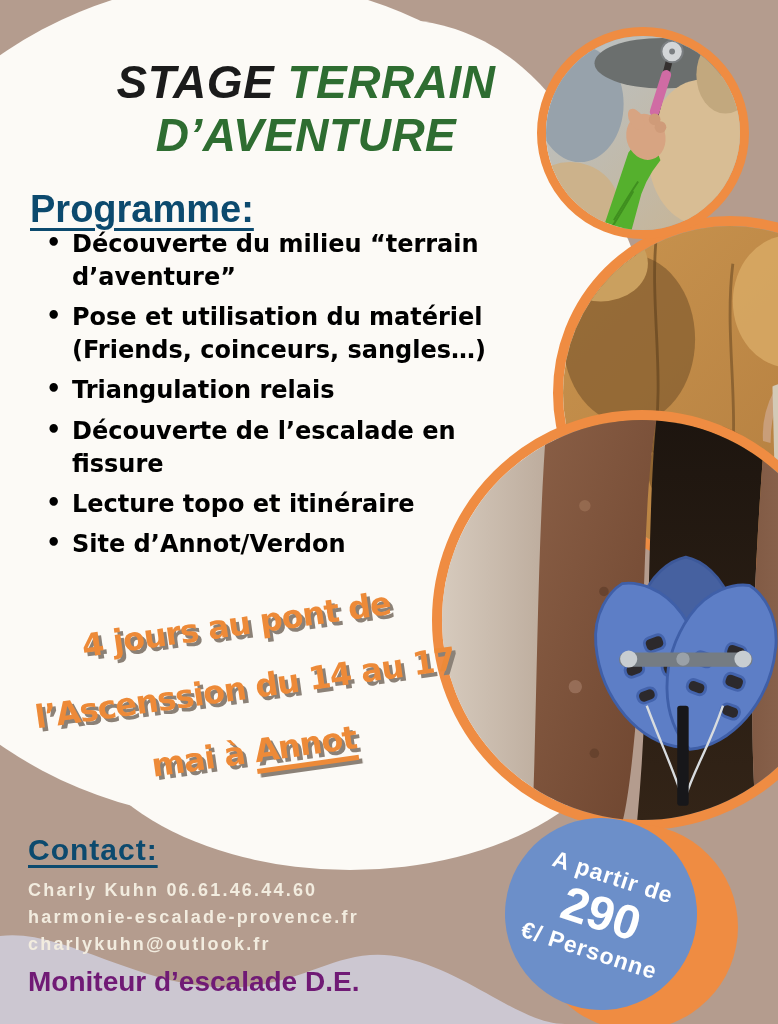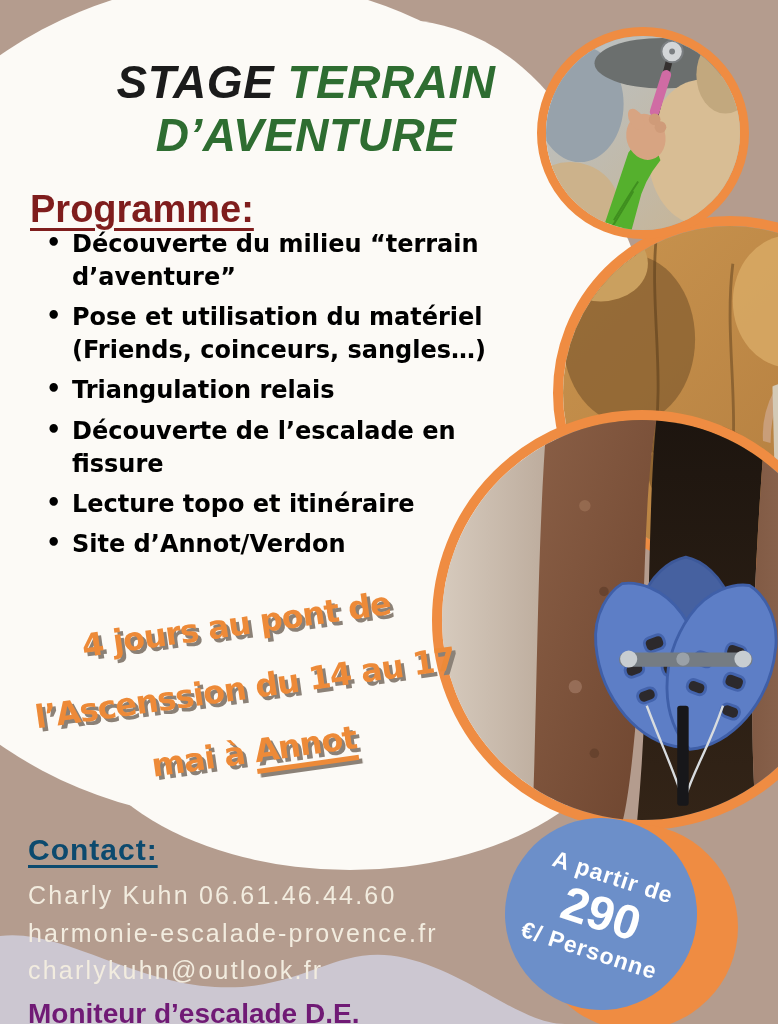--- a/index.html
+++ b/index.html
@@ -36,21 +36,21 @@
   .badge .b3{font-size:23px;font-weight:700;letter-spacing:1px;}
 
   
   .title{
     position:absolute;left:35px;top:40px;width:510px;z-index:6;text-align:center;
     font-size:46px;line-height:1.15;font-weight:800;letter-spacing:.5px;color:#1b1b1b;
   }
   .title .green{color:#2e6d31;}
   .prog-head{
     position:absolute;left:30px;top:188px;z-index:6;
-    font-size:38px;font-weight:700;color:#7f1d1d;
+    font-size:38px;font-weight:700;color:#0c4a6e;
     text-decoration:underline;text-decoration-thickness:3px;text-underline-offset:6px;
   }
   ul.prog-list{
     position:absolute;left:42px;top:228px;width:500px;z-index:6;margin:0;padding:0;list-style:none;
     font-family:"DejaVu Sans",sans-serif;font-size:24px;font-weight:700;color:#000000;line-height:1.38;
   }
   ul.prog-list li{position:relative;padding-left:30px;margin-bottom:7px;}
   ul.prog-list li::before{content:"•";position:absolute;left:4px;top:-1px;}
 
   .highlight{
@@ -64,21 +64,21 @@
     text-decoration:underline;text-decoration-thickness:5px;text-underline-offset:7px;
   }
 
   .contact{position:absolute;left:28px;top:833px;z-index:6;}
   .contact .c-head{
     font-size:30px;font-weight:800;letter-spacing:1px;color:#0c4a6e;
     text-decoration:underline;text-decoration-thickness:3px;text-underline-offset:5px;
     margin-bottom:10px;
   }
   .contact .c-line{
-    font-size:25px;font-weight:400;letter-spacing:2.2px;color:#f2ecdf;line-height:1.5;
+    font-size:18px;font-weight:700;letter-spacing:2.2px;color:#f2ecdf;line-height:1.5;
   }
   .contact .c-cred{
     margin-top:8px;font-size:28px;font-weight:800;letter-spacing:0;color:#701a75;
   }
 </style>
 </head>
 <body>
 
 <div class="page">
 

